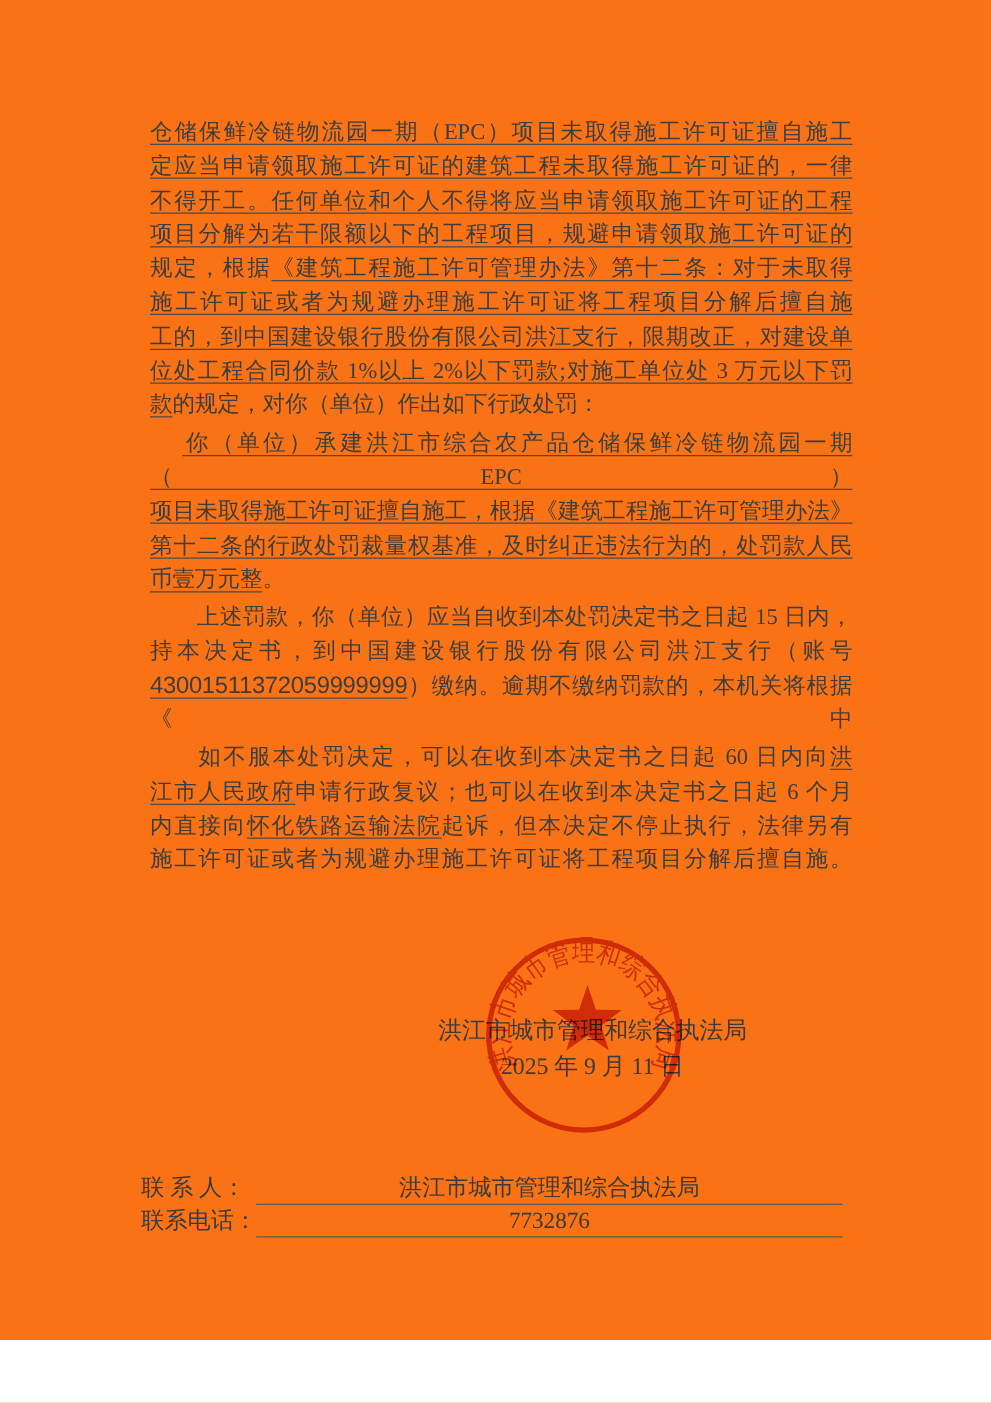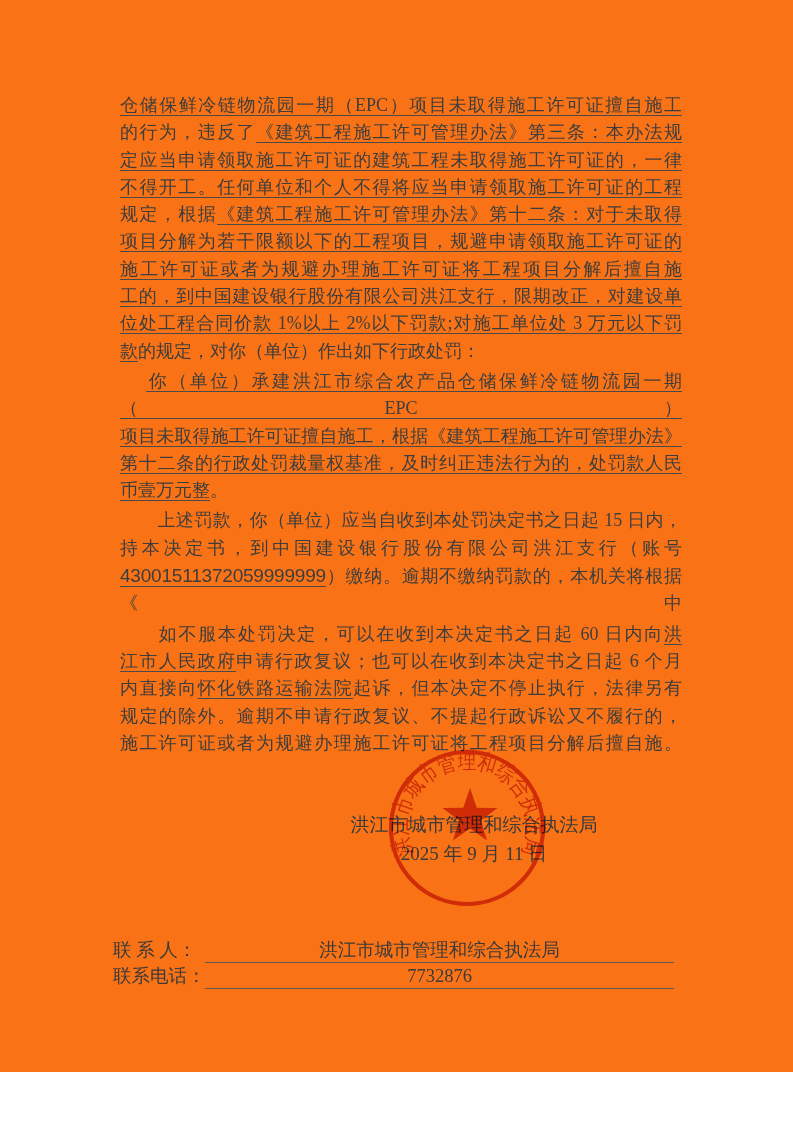--- a/index.html
+++ b/index.html
@@ -50,46 +50,44 @@
   }
 </style>
 </head>
 <body>
 
 <div class="page">
 
   <div class="doc-body" id="docBody">
       <div class="para">
         <div class="line fill"><span class="u">仓储保鲜冷链物流园一期（EPC）项目未取得施工许可证擅自施工</span></div>
-        <div class="line fill"><span class="">的行为，违反了</span><span class="u">《建筑工程施工许可管理办法》第三条：本办法规</span></div>
         <div class="line fill"><span class="u">定应当申请领取施工许可证的建筑工程未取得施工许可证的，一律</span></div>
         <div class="line fill"><span class="u">不得开工。任何单位和个人不得将应当申请领取施工许可证的工程</span></div>
+        <div class="line fill"><span class="u">项目分解为若干限额以下的工程项目，规避申请领取施工许可证的</span></div>
         <div class="line fill"><span class="">规定，根据</span><span class="u">《建筑工程施工许可管理办法》第十二条：对于未取得</span></div>
-        <div class="line fill"><span class="u">项目分解为若干限额以下的工程项目，规避申请领取施工许可证的</span></div>
         <div class="line fill"><span class="u">施工许可证或者为规避办理施工许可证将工程项目分解后擅自施</span></div>
         <div class="line fill"><span class="u">工的，到中国建设银行股份有限公司洪江支行，限期改正，对建设单</span></div>
         <div class="line fill"><span class="u">位处工程合同价款 1%以上 2%以下罚款;对施工单位处 3 万元以下罚</span></div>
         <div class="line nofill"><span class="u">款</span><span class="">的规定，对你（单位）作出如下行政处罚：</span></div>
       </div>
       <div class="para">
         <div class="line fill"><span class="ind" style="width: 26px;"></span><span class="u">你（单位）承建洪江市综合农产品仓储保鲜冷链物流园一期（EPC）</span></div>
         <div class="line fill"><span class="u">项目未取得施工许可证擅自施工，根据《建筑工程施工许可管理办法》</span></div>
         <div class="line fill"><span class="u">第十二条的行政处罚裁量权基准，及时纠正违法行为的，处罚款人民</span></div>
         <div class="line nofill"><span class="u">币壹万元整</span><span class="">。</span></div>
       </div>
       <div class="para">
         <div class="line fill"><span class="ind" style="width: 37px;"></span><span class="">上述罚款，你（单位）应当自收到本处罚决定书之日起 15 日内，</span></div>
         <div class="line fill"><span class="">持本决定书，到中国建设银行股份有限公司洪江支行（账号</span></div>
         <div class="line fill"><span class="u num">43001511372059999999</span><span class="">）缴纳。逾期不缴纳罚款的，本机关将根据《中</span></div>
       </div>
       <div class="para">
         <div class="line fill"><span class="ind" style="width: 37px;"></span><span class="">如不服本处罚决定，可以在收到本决定书之日起 60 日内向</span><span class="u">洪</span></div>
         <div class="line fill"><span class="u">江市人民政府</span><span class="">申请行政复议；也可以在收到本决定书之日起 6 个月</span></div>
         <div class="line fill"><span class="">内直接向</span><span class="u">怀化铁路运输法院</span><span class="">起诉，但本决定不停止执行，法律另有</span></div>
-        <div class="line fill"><span class="">规定的除外。逾期不申请行政复议、不提起行政诉讼又不履行的，</span></div>
         <div class="line fill"><span class="">施工许可证或者为规避办理施工许可证将工程项目分解后擅自施。</span></div>
       </div>
     </div>
 
   <div class="signature">
     <div>洪江市城市管理和综合执法局</div>
     <div>2025 年 9 月 11 日</div>
   </div>
 
   <svg class="seal" viewBox="0 0 206 206" width="206" height="206" xmlns="http://www.w3.org/2000/svg">

